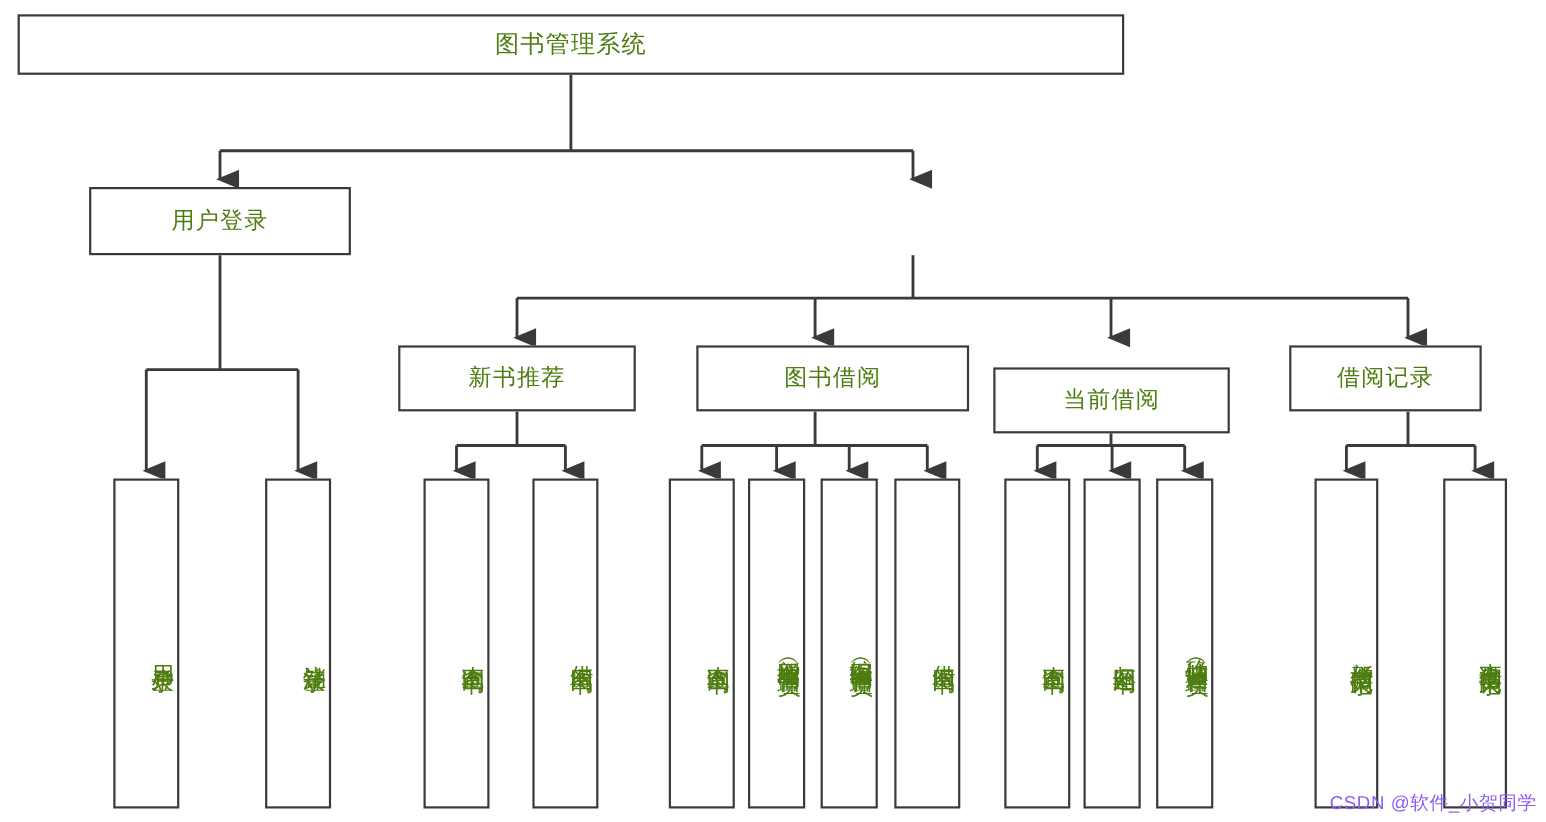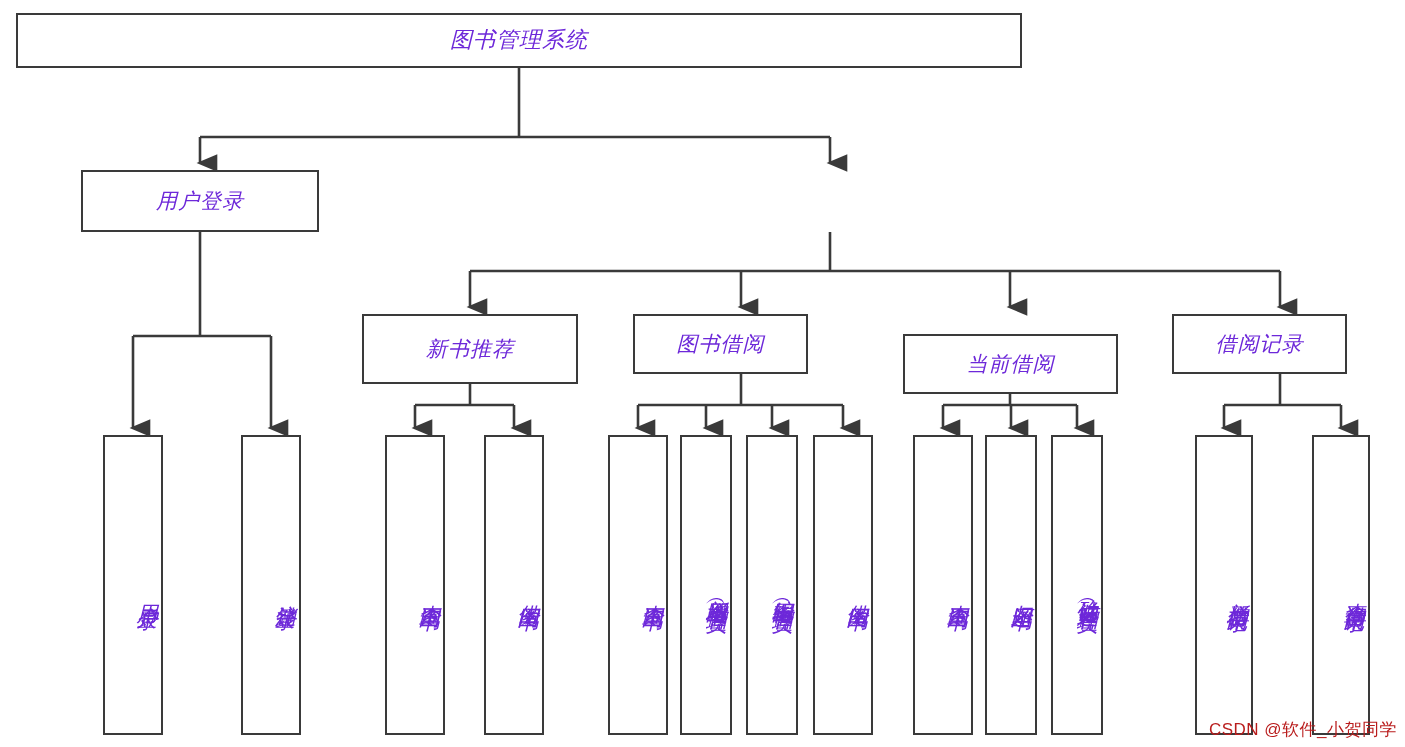--- a/index.html
+++ b/index.html
@@ -2,29 +2,29 @@
 <html><head>
 <meta charset="utf-8">
 <style>
   html,body{margin:0;padding:0;background:#ffffff;}
   body{width:1405px;height:747px;overflow:hidden;
        font-family:"Liberation Sans","DejaVu Sans",sans-serif;}
   #diagram{position:relative;width:1405px;height:747px;background:#fff;}
   svg#wires{position:absolute;left:0;top:0;width:1405px;height:747px;}
   .node{position:absolute;box-sizing:border-box;background:#ffffff;
         border:2.5px solid #3a3a3a;display:flex;align-items:center;
-        justify-content:center;color:#6d28d9;font-style:italic;}
+        justify-content:center;color:#4d7c0f;}
   .node.horiz{font-size:21px;line-height:1.2;letter-spacing:1px;}
   .node.root{font-size:22px;}
   .node.vert{writing-mode:vertical-rl;text-orientation:upright;
              align-items:flex-start;justify-content:center;
              padding-top:14px;font-size:21px;line-height:1.35;
              letter-spacing:2px;}
   .wm{position:absolute;right:8px;bottom:6px;font-size:17px;
-      color:#b91c1c;letter-spacing:0.5px;white-space:nowrap;}
+      color:#8b5cf6;letter-spacing:0.5px;white-space:nowrap;}
 </style>
 </head>
 <body>
 
 <div id="diagram">
 
   <svg id="wires" viewBox="0 0 1405 747" xmlns="http://www.w3.org/2000/svg">
     <defs>
       <marker id="arrow" viewBox="0 0 12 12" refX="6" refY="10" markerWidth="8" markerHeight="10" orient="auto-start-reverse">
         <path d="M 1 0 L 11 0 L 6 12 z" fill="#3a3a3a"></path>
@@ -71,22 +71,22 @@
       <path d="M 1224 405 L 1341 405"></path>
       <path d="M 1224 405 L 1224 428" marker-end="url(#arrow)"></path>
       <path d="M 1341 405 L 1341 428" marker-end="url(#arrow)"></path>
     </g>
   </svg>
 
   <div class="node horiz root" style="left:16px;top:13px;width:1006px;height:55px;">图书管理系统</div>
 
   <div class="node horiz" style="left:81px;top:170px;width:238px;height:62px;">用户登录</div>
 
-  <div class="node horiz" style="left:362px;top:314px;width:216px;height:70px;">新书推荐</div>
-  <div class="node horiz" style="left:633px;top:314px;width:175px;height:60px;">图书借阅</div>
+  <div class="node horiz" style="left:362px;top:314px;width:216px;height:60px;">新书推荐</div>
+  <div class="node horiz" style="left:633px;top:314px;width:248px;height:60px;">图书借阅</div>
   <div class="node horiz" style="left:903px;top:314px;width:215px;height:60px;margin-top:20px;">当前借阅</div>
   <div class="node horiz" style="left:1172px;top:314px;width:175px;height:60px;">借阅记录</div>
 
   <div class="node vert" style="left:103px;top:435px;width:60px;height:300px;">用户登录</div>
   <div class="node vert" style="left:241px;top:435px;width:60px;height:300px;">注销登录</div>
 
   <div class="node vert" style="left:385px;top:435px;width:60px;height:300px;">查询图书</div>
   <div class="node vert" style="left:484px;top:435px;width:60px;height:300px;">借阅图书</div>
 
   <div class="node vert" style="left:608px;top:435px;width:60px;height:300px;">查询图书</div>

